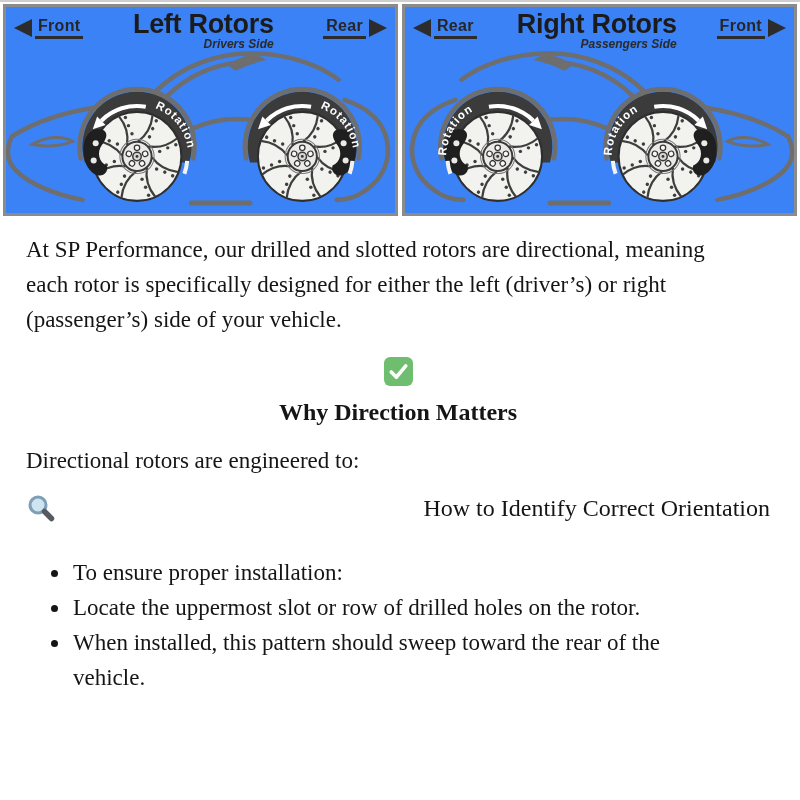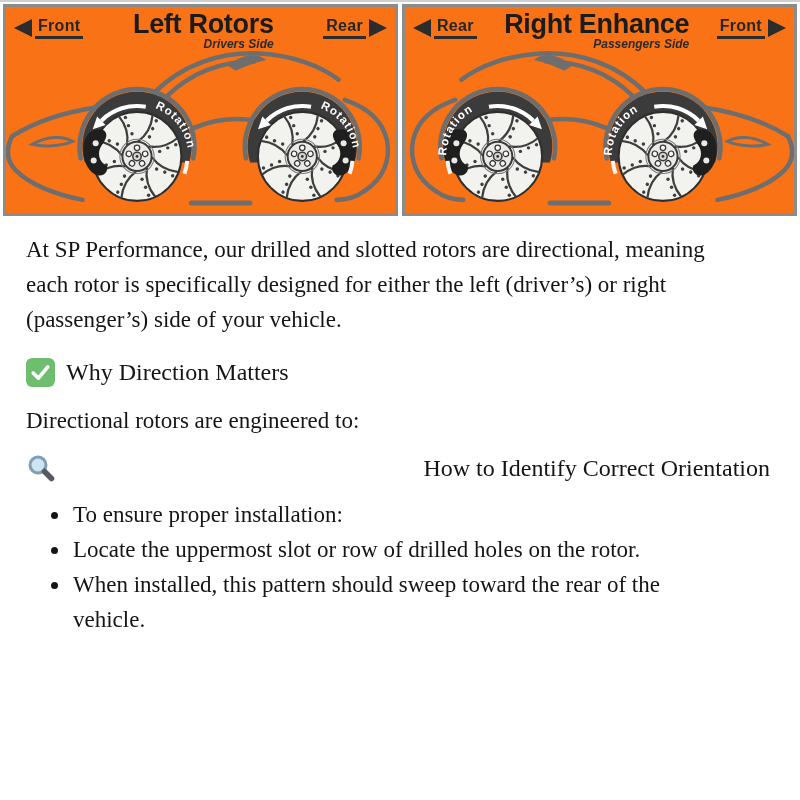--- a/index.html
+++ b/index.html
@@ -2,47 +2,47 @@
 <html><head>
 <meta charset="utf-8">
 <style>
   html,body{margin:0;padding:0;}
   body{width:800px;height:800px;background:#ffffff;color:#151515;
        font-family:"Liberation Serif", serif;overflow:hidden;}
 
   
   .diagram{box-sizing:border-box;display:flex;gap:4px;padding:2px 3px 0 3px;
            height:216px;border-top:2px solid #cfcfcf;}
-  .panel{position:relative;flex:1;border:3px solid #8b8b8b;background:#f97316;box-sizing:border-box;}
+  .panel{position:relative;flex:1;border:3px solid #8b8b8b;background:#3b82f6;box-sizing:border-box;}
   .car-svg{position:absolute;left:0;top:0;width:100%;height:100%;}
   .panel-header{position:absolute;top:3px;left:8px;right:8px;display:flex;
                 justify-content:space-between;align-items:flex-start;
                 font-family:"Liberation Sans", sans-serif;}
   .dir{display:flex;align-items:center;gap:3px;margin-top:7px;
        font-weight:bold;font-size:16px;color:#262626;}
   .dir-text{border-bottom:3px solid #2c2c2c;padding:0 3px 1px 3px;letter-spacing:.3px;}
   .tri{width:0;height:0;border-top:9px solid transparent;border-bottom:9px solid transparent;}
   .tri-left{border-right:18px solid #2c2c2c;}
   .tri-right{border-left:18px solid #2c2c2c;}
   .panel-titles{text-align:right;line-height:1.05;}
   .panel-title{font-size:27px;font-weight:bold;color:#1b1b1b;letter-spacing:-.3px;}
   .panel-subtitle{font-size:12px;font-weight:bold;font-style:italic;color:#2a2a2a;}
 
   
   .article{padding:0 30px 0 26px;}
   .intro{width:705px;font-size:23px;line-height:35px;margin:16px 0 0 0;}
   .heading-row{display:flex;align-items:center;gap:11px;margin:20px 0 0 0;
                font-size:24px;line-height:30px;}
-  .heading-bold{font-weight:normal;}
+  .heading-bold{font-weight:bold;flex-direction:column;}
   .icon-box{flex:0 0 auto;display:inline-flex;}
   .lead{font-size:23px;line-height:35px;margin:16px 0 0 0;}
   ul.blist{margin:11px 0 0 0;padding:0 0 0 45px;width:655px;
            font-size:23px;line-height:35px;list-style:disc outside;}
   ul.blist li{padding-left:2px;}
-  ul.blist2{margin-top:14px;}
+  ul.blist2{margin-top:32px;}
   .heading-row.h-mag{margin-top:15px;font-weight:normal;justify-content:space-between;}
 </style>
 </head>
 <body>
 
 <svg width="0" height="0" style="position:absolute" aria-hidden="true">
   <defs>
 
     <g id="sd">
       <path d="M 1,-15 C 8,-20 14,-27 15.5,-41" fill="none" stroke="#3e3e3e" stroke-width="2.2"></path>
@@ -162,21 +162,21 @@
           <use href="#cal" transform="scale(-1,1)"></use>
           <use href="#rotR"></use>
       </g>
     </svg>
     <div class="panel-header">
       <div class="dir">
         <span class="tri tri-left"></span>
         <span class="dir-text">Rear</span>
       </div>
       <div class="panel-titles">
-        <div class="panel-title">Right Enhance</div>
+        <div class="panel-title">Right Rotors</div>
         <div class="panel-subtitle">Passengers Side</div>
       </div>
       <div class="dir">
         <span class="dir-text">Front</span>
         <span class="tri tri-right"></span>
       </div>
     </div>
   </div>
 </div>
 

